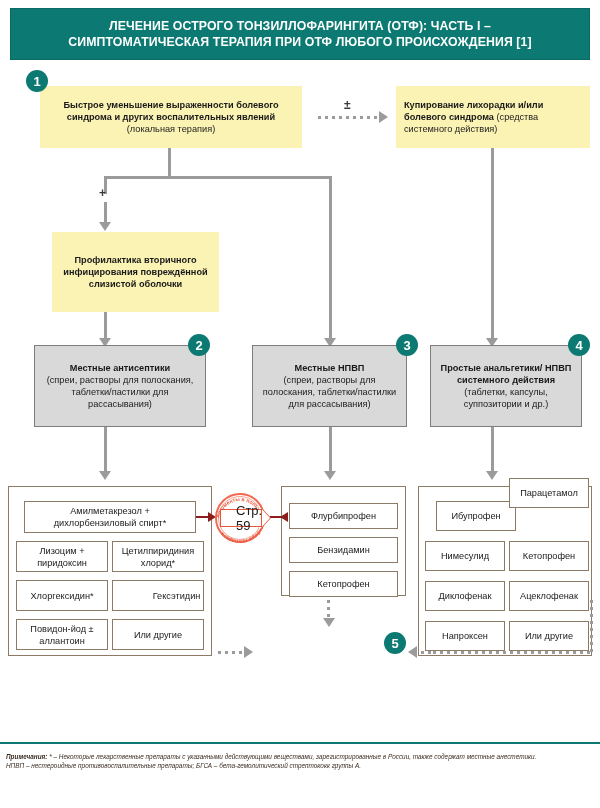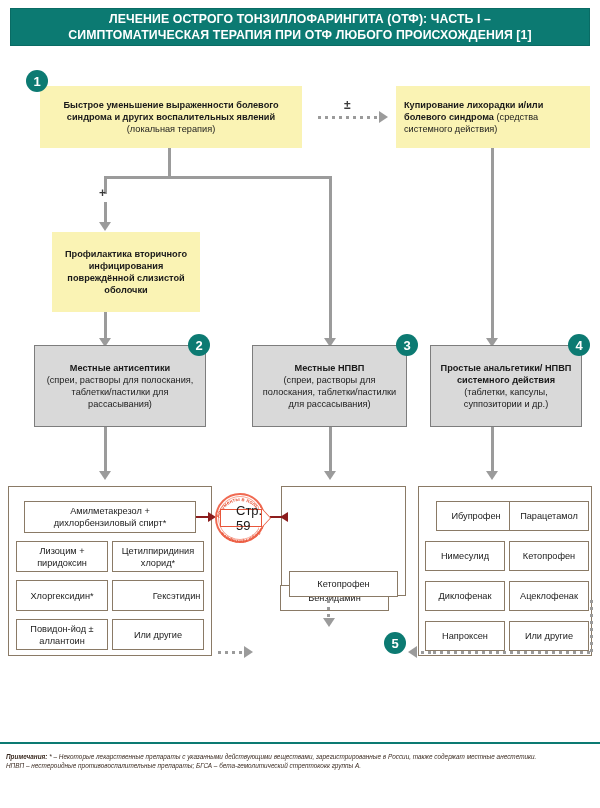--- a/index.html
+++ b/index.html
@@ -7,21 +7,21 @@
     width:600px;height:808px;
     background:#ffffff;
     font-family:"Liberation Sans", sans-serif;
     overflow:hidden;
     position:relative;
   }
   #stage{position:relative;width:600px;height:808px;}
 
   
   .header{
-    position:absolute;left:10px;top:8px;width:580px;height:38px;
+    position:absolute;left:10px;top:8px;width:580px;height:52px;
     background:#0c7a72;
     border:1px solid #0a6b64;
     box-sizing:border-box;
     display:flex;align-items:center;justify-content:center;
     text-align:center;
   }
   .header-txt{
     color:#ffffff;font-weight:bold;font-size:12.3px;line-height:16px;
     letter-spacing:.1px;padding:0 6px;
   }
@@ -174,21 +174,21 @@
 
   <div class="ln vl" style="left:168px;top:148px;height:30px;"></div>
 
   <div class="ln hl" style="left:104px;top:176px;width:228px;"></div>
 
   <div class="ln vl" style="left:104px;top:176px;height:18px;"></div>
   <div class="plus-lbl" style="left:99px;top:186px;">+</div>
   <div class="ln vl" style="left:104px;top:202px;height:24px;"></div>
   <div class="arrow-d" style="left:99px;top:222px;"></div>
 
-  <div class="box yellow ctr" style="left:52px;top:232px;width:148px;height:80px;">
+  <div class="box yellow ctr" style="left:52px;top:232px;width:167px;height:80px;">
     <div class="t t-bold">Профилактика вторичного инфицирования повреждённой слизистой оболочки</div>
   </div>
 
   <div class="ln vl" style="left:104px;top:312px;height:30px;"></div>
   <div class="arrow-d" style="left:99px;top:338px;"></div>
 
   <div class="ln vl" style="left:329px;top:176px;height:166px;"></div>
   <div class="arrow-d" style="left:324px;top:338px;"></div>
 
   <div class="ln vl" style="left:491px;top:148px;height:194px;"></div>
@@ -245,33 +245,36 @@
   </div>
   <div class="box plain ctr" style="left:16px;top:619px;width:92px;height:31px;">
     <div class="t">Повидон-йод ± аллантоин</div>
   </div>
   <div class="box plain ctr" style="left:112px;top:619px;width:92px;height:31px;">
     <div class="t">Или другие</div>
   </div>
 
   <div class="box group" style="left:281px;top:486px;width:125px;height:110px;">
   </div>
-  <div class="box plain ctr" style="left:280px;top:537px;width:109px;height:26px;margin-top:48px;">
+  <div class="box plain ctr" style="left:289px;top:503px;width:109px;height:26px;">
+    <div class="t">Флурбипрофен</div>
+  </div>
+  <div class="box plain ctr" style="left:289px;top:537px;width:109px;height:26px;">
     <div class="t">Бензидамин</div>
   </div>
   <div class="box plain ctr" style="left:289px;top:571px;width:109px;height:26px;">
     <div class="t">Кетопрофен</div>
   </div>
 
   <div class="box group" style="left:418px;top:486px;width:174px;height:170px;">
   </div>
   <div class="box plain ctr" style="left:425px;top:501px;width:80px;height:30px;margin-left:11px;">
     <div class="t">Ибупрофен</div>
   </div>
-  <div class="box plain ctr" style="left:509px;top:501px;width:80px;height:30px;">
+  <div class="box plain ctr" style="left:509px;top:478px;width:80px;height:30px;">
     <div class="t">Парацетамол</div>
   </div>
   <div class="box plain ctr" style="left:425px;top:541px;width:80px;height:30px;">
     <div class="t">Нимесулид</div>
   </div>
   <div class="box plain ctr" style="left:509px;top:541px;width:80px;height:30px;">
     <div class="t">Кетопрофен</div>
   </div>
   <div class="box plain ctr" style="left:425px;top:581px;width:80px;height:30px;">
     <div class="t">Диклофенак</div>

